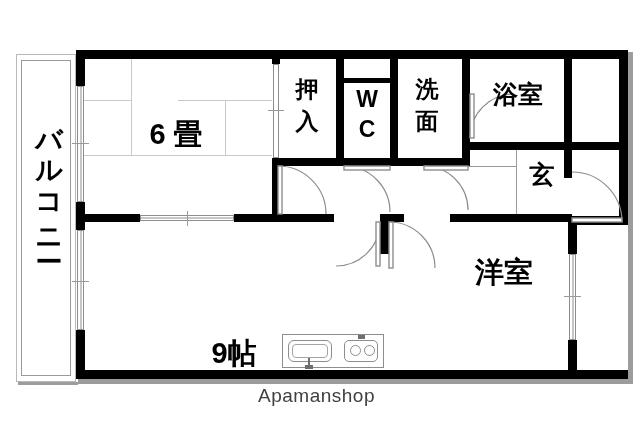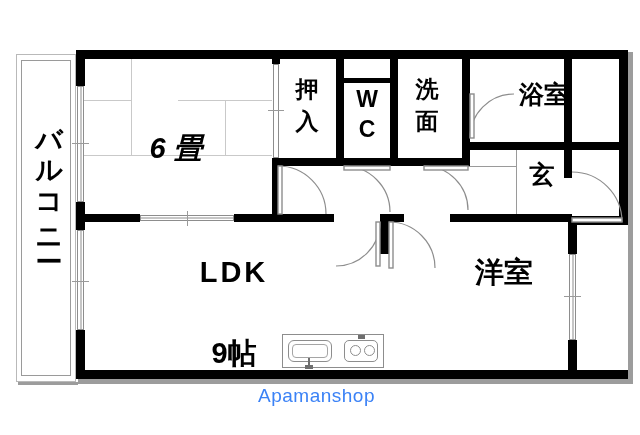--- a/index.html
+++ b/index.html
@@ -132,21 +132,21 @@
   }
   .tap {
     position: absolute;
     background: #6e6e6e;
   }
   
   .hair { position: absolute; background: #c9c9c9; }
   
   .watermark {
     position: absolute;
-    color: #3b82f6;
+    color: #404040;
     font-size: 19px;
     letter-spacing: 0.5px;
     white-space: pre;
   }
   .shadow-bottom {
     position: absolute;
     background: #9c9c9c;
   }
   .shadow-right {
     position: absolute;
@@ -295,36 +295,35 @@
   <div class="sink" style="left:288px; top:340px; width:44px; height:22px;">
     <div class="sink-inner" style="left:3px; top:3px; right:3px; bottom:3px;"></div>
   </div>
   <div class="tap" style="left:308px; top:358px; width:2px; height:9px;"></div>
   <div class="tap" style="left:305px; top:365px; width:8px; height:4px;"></div>
   <div class="stove" style="left:344px; top:340px; width:34px; height:22px;"></div>
   <div class="burner" style="left:350px; top:345px; width:11px; height:11px;"></div>
   <div class="burner" style="left:364px; top:345px; width:11px; height:11px;"></div>
   <div class="tap" style="left:358px; top:335px; width:7px; height:4px;"></div>
 
-  <div class="label big" style="left:136px; top:134px; width:80px;font-style:italic;">6 畳</div>
+  <div class="label big" style="left:136px; top:120px; width:80px;">6 畳</div>
 
   <div class="label small" style="left:292px; top:78px; width:30px;">押</div>
   <div class="label small" style="left:292px; top:110px; width:30px;">入</div>
 
   <div class="label small" style="left:348px; top:88px; width:38px;">W</div>
   <div class="label small" style="left:348px; top:118px; width:38px;">C</div>
 
   <div class="label small" style="left:410px; top:78px; width:34px;">洗</div>
   <div class="label small" style="left:410px; top:110px; width:34px;">面</div>
 
-  <div class="label mid" style="left:514px; top:82px; width:60px;">浴室</div>
+  <div class="label mid" style="left:488px; top:82px; width:60px;">浴室</div>
 
   <div class="label mid" style="left:526px; top:162px; width:32px;">玄</div>
 
-  <div class="label big" style="left:178px; top:258px; width:112px; letter-spacing:3px;">LDK</div>
   <div class="label big" style="left:178px; top:294px; width:112px;margin-top:45px;">9帖</div>
 
   <div class="label big" style="left:458px; top:258px; width:92px;">洋室</div>
 
   <div class="shadow-bottom" style="left:78px; top:379px; width:552px; height:5px;"></div>
   <div class="shadow-right" style="left:628px; top:52px; width:5px; height:332px;"></div>
   <div class="shadow-bottom" style="left:18px; top:382px; width:60px; height:3px;"></div>
 
   <div class="watermark" style="left:258px; top:385px;">Apamanshop</div>
 

